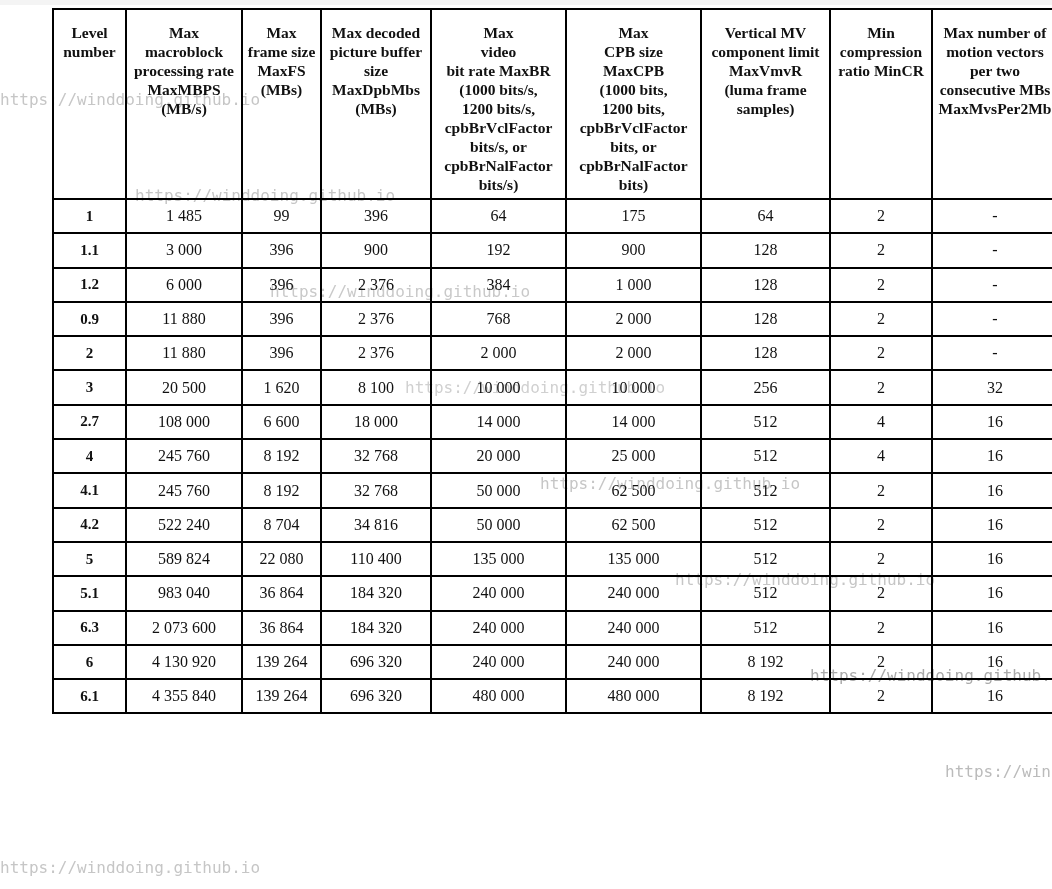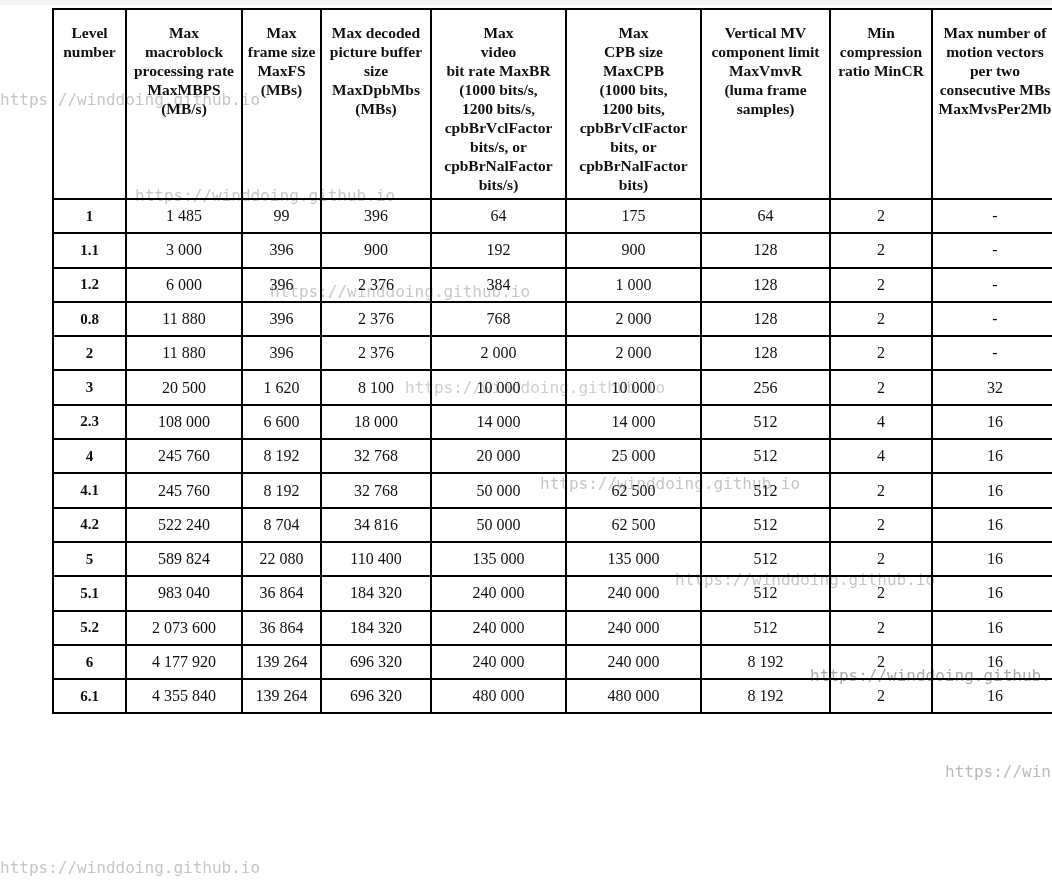--- a/index.html
+++ b/index.html
@@ -186,21 +186,21 @@
           <td>6 000</td>
           <td>396</td>
           <td>2 376</td>
           <td>384</td>
           <td>1 000</td>
           <td>128</td>
           <td>2</td>
           <td>-</td>
         </tr>
         <tr>
-          <td>0.8</td>
+          <td>0.9</td>
           <td>11 880</td>
           <td>396</td>
           <td>2 376</td>
           <td>768</td>
           <td>2 000</td>
           <td>128</td>
           <td>2</td>
           <td>-</td>
         </tr>
         <tr>
@@ -219,21 +219,21 @@
           <td>20 500</td>
           <td>1 620</td>
           <td>8 100</td>
           <td>10 000</td>
           <td>10 000</td>
           <td>256</td>
           <td>2</td>
           <td>32</td>
         </tr>
         <tr>
-          <td>2.3</td>
+          <td>2.7</td>
           <td>108 000</td>
           <td>6 600</td>
           <td>18 000</td>
           <td>14 000</td>
           <td>14 000</td>
           <td>512</td>
           <td>4</td>
           <td>16</td>
         </tr>
         <tr>
@@ -285,33 +285,33 @@
           <td>983 040</td>
           <td>36 864</td>
           <td>184 320</td>
           <td>240 000</td>
           <td>240 000</td>
           <td>512</td>
           <td>2</td>
           <td>16</td>
         </tr>
         <tr>
-          <td>5.2</td>
+          <td>6.3</td>
           <td>2 073 600</td>
           <td>36 864</td>
           <td>184 320</td>
           <td>240 000</td>
           <td>240 000</td>
           <td>512</td>
           <td>2</td>
           <td>16</td>
         </tr>
         <tr>
           <td>6</td>
-          <td>4 177 920</td>
+          <td>4 130 920</td>
           <td>139 264</td>
           <td>696 320</td>
           <td>240 000</td>
           <td>240 000</td>
           <td>8 192</td>
           <td>2</td>
           <td>16</td>
         </tr>
         <tr>
           <td>6.1</td>

